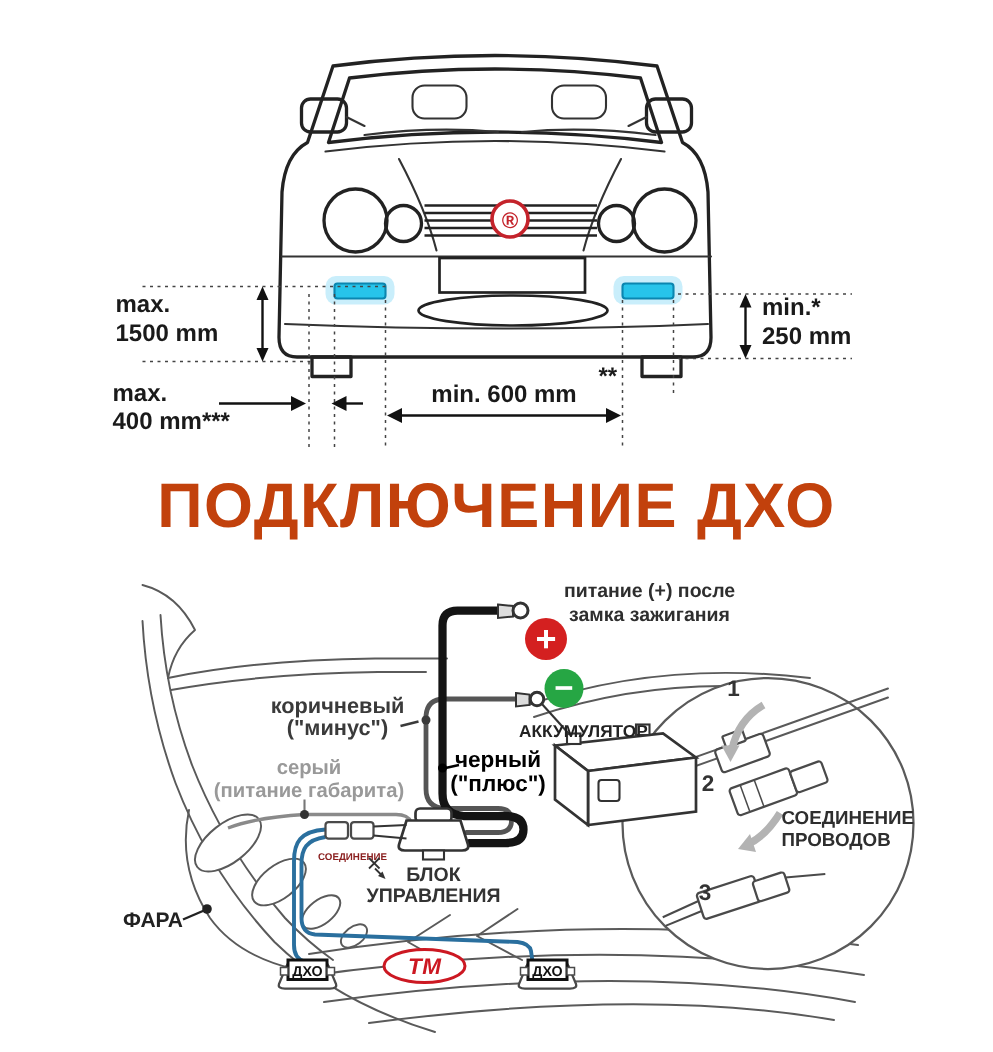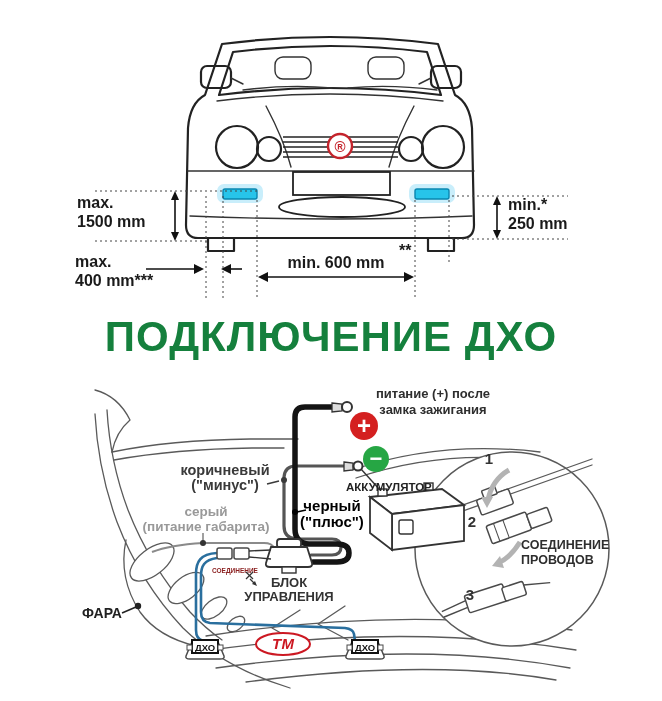--- a/index.html
+++ b/index.html
@@ -2,21 +2,21 @@
 <html><head>
 <meta charset="utf-8">
 <style>
   html,body{margin:0;padding:0;background:#fff;}
   #canvas{position:relative;width:662px;height:701px;background:#fff;overflow:hidden;
           font-family:"Liberation Sans",sans-serif;}
   svg{position:absolute;left:0;}
   #top-svg{top:0;}
   #wiring-svg{top:372px;}
   #main-title{position:absolute;top:313px;left:0;width:662px;text-align:center;
-              font-size:42px;font-weight:bold;color:#15803d;letter-spacing:1px;}
+              font-size:42px;font-weight:bold;color:#c2410c;letter-spacing:1px;}
   text{font-family:"Liberation Sans",sans-serif;}
   .dim-text{font-size:16px;font-weight:bold;fill:#1a1a1a;}
   .outline{fill:none;stroke:#222;stroke-width:2.2;stroke-linejoin:round;stroke-linecap:round;}
   .thin{fill:none;stroke:#333;stroke-width:1.4;stroke-linejoin:round;stroke-linecap:round;}
   .dotted{fill:none;stroke:#444;stroke-width:1;stroke-dasharray:2 3;}
   .dimline{stroke:#111;stroke-width:1.6;}
   .sketch{fill:none;stroke:#5a5a5a;stroke-width:1.3;stroke-linecap:round;stroke-linejoin:round;}
   .sketch-f{fill:#fff;stroke:#5a5a5a;stroke-width:1.3;}
   .hw{fill:#fff;stroke:#4a4a4a;stroke-width:1.5;stroke-linejoin:round;}
 </style>

